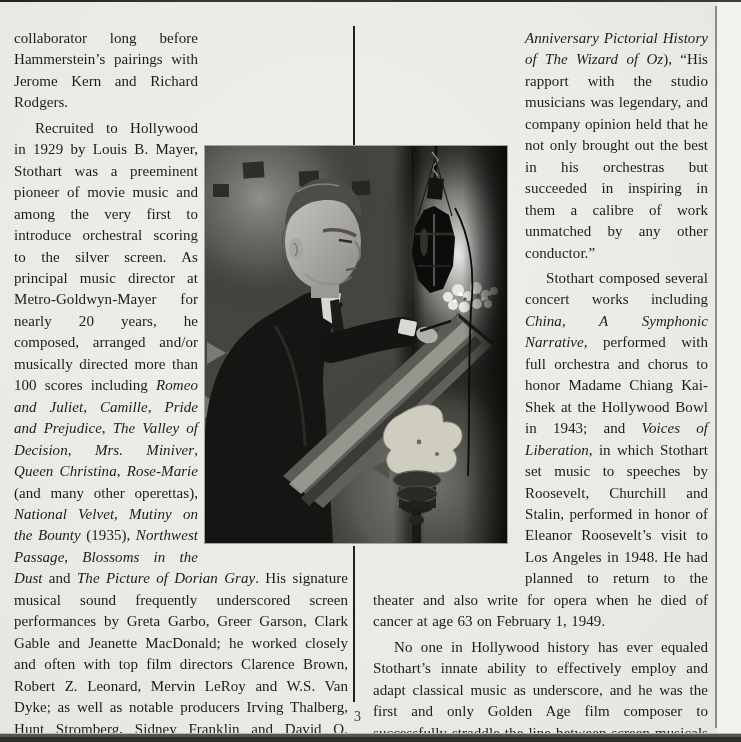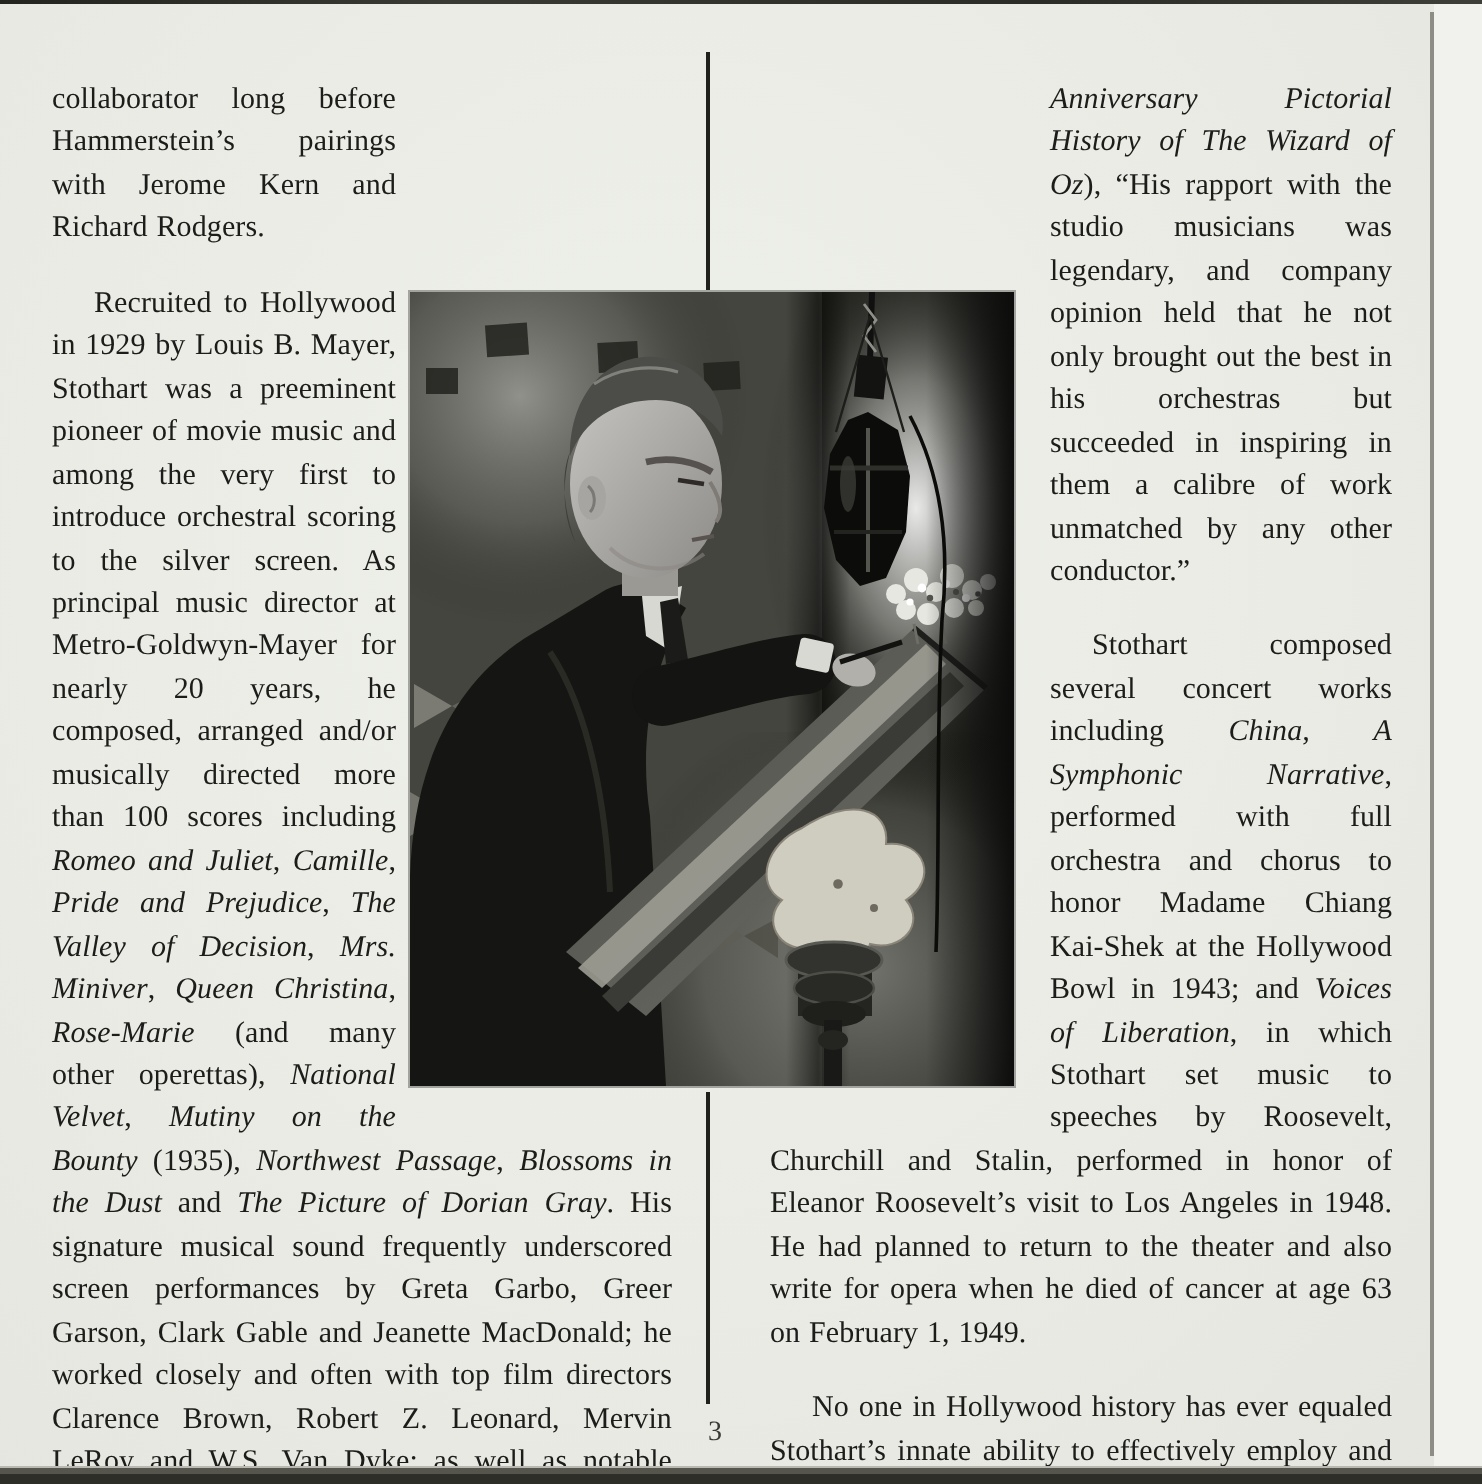--- a/index.html
+++ b/index.html
@@ -24,21 +24,21 @@
   .divider{position:absolute;left:353px;width:2px;background:#20201d;}
   .divider.top{top:26px;height:119px;}
   .divider.bottom{top:546px;height:156px;}
   
   .col{
     position:absolute;top:24px;
     font-size:15px;line-height:21.45px;
     text-align:justify;letter-spacing:.05px;word-spacing:.6px;
     color:#1c1c1a;
   }
-  .col p{margin:16px;padding:0;}
+  .col p{margin:4px;padding:0;}
   .col p.indent{text-indent:21px;}
   .col i{}
   .col-left{left:10px;width:342px;}
   .col-right{left:369px;width:343px;}
   .wrap-spacer-left{float:right;width:154px;height:411px;margin-top:122px;}
   .wrap-spacer-right{float:left;width:156px;height:424px;margin-top:122px;}
   
   .photo{position:absolute;left:205px;top:146px;width:302px;height:397px;display:block;
     box-shadow:0 0 0 1px rgba(30,30,28,.35);}
   

